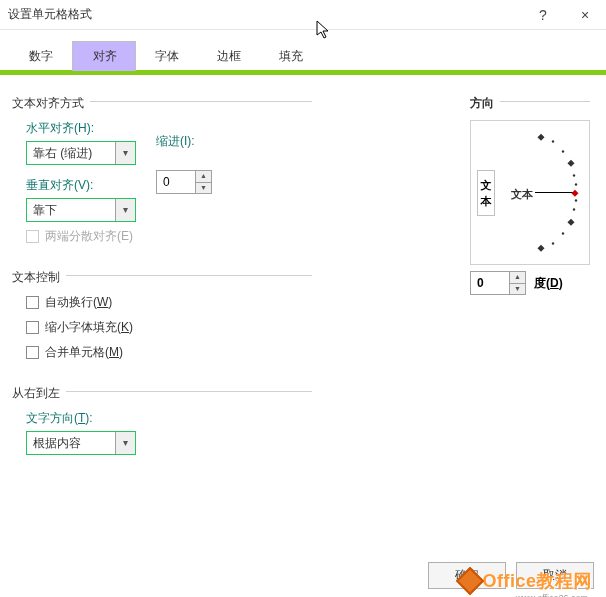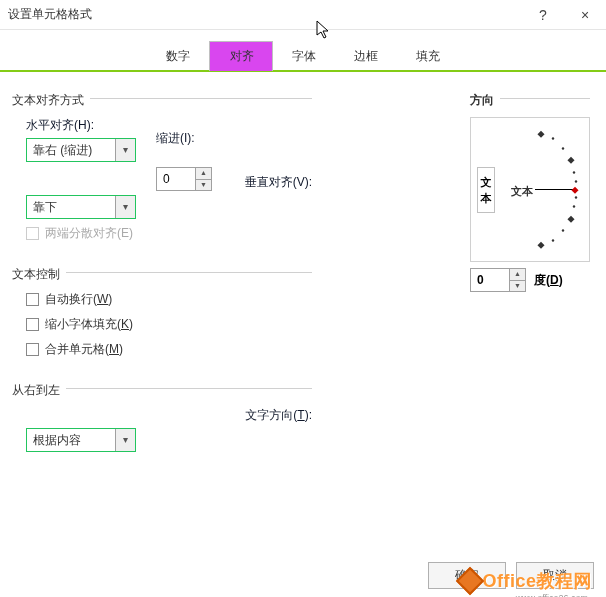--- a/index.html
+++ b/index.html
@@ -3,33 +3,33 @@
   <meta charset="utf-8">
   <style>
     * { box-sizing: border-box; margin: 0; padding: 0; font-family: "Microsoft YaHei", "SimSun", sans-serif; }
     body { background: #fff; width: 606px; height: 597px; overflow: hidden; position: relative; }
     
     .titlebar { height: 30px; display: flex; align-items: center; padding-left: 8px; border-bottom: 1px solid #e5e5e5; font-size: 12px; color: #333; }
     .titlebar-text { flex: 1; }
     .titlebar-help { width: 42px; text-align: center; font-size: 14px; color: #444; cursor: default; }
     .titlebar-close { width: 42px; text-align: center; font-size: 14px; color: #444; cursor: default; }
     
-    .tabs { display: flex; border-bottom: 2px solid #84cc16; padding: 10px 10px 0 10px; justify-content: center; }
+    .tabs { display: flex; border-bottom: 5px solid #84cc16; padding: 10px 10px 0 10px; }
     .tab { padding: 6px 18px; font-size: 12px; color: #333; border: 1px solid transparent; border-bottom: none; position: relative; top: 1px; cursor: default; }
-    .tab.active { border-color: #c0c0c0; background: #d946ef; padding-left: 20px; }
+    .tab.active { border-color: #c0c0c0; background: #c4b5fd; padding-left: 20px; }
     
     .content { padding: 12px 12px; position: relative; height: 500px; }
     
     .groupbox { position: relative; margin-top: 6px; }
     .group-label { font-size: 12px; color: #333; padding-right: 6px; background: #fff; position: relative; z-index: 1; display: inline-block; }
     .group-line { position: absolute; top: 8px; left: 0; right: 0; height: 1px; background: #d0d0d0; z-index: 0; }
     .group-body { padding: 8px 0 8px 14px; }
     
     .row { display: flex; align-items: center; margin-bottom: 6px; }
-    .field-label { font-size: 12px; color: #0f172a; margin-bottom: 4px; display: block; text-align: right; }
+    .field-label { font-size: 12px; color: #0f766e; margin-bottom: 4px; display: block; }
     .combo { display: flex; align-items: center; border: 1px solid #22c55e; height: 24px; width: 110px; background: #fff; }
     .combo span { flex: 1; padding: 0 6px; font-size: 12px; color: #333; }
     .combo .chev { width: 20px; text-align: center; border-left: 1px solid #a0a0a0; background: #efefef; font-size: 10px; color: #555; height: 100%; line-height: 22px; }
     
     .spinner { display: flex; align-items: center; border: 1px solid #a0a0a0; height: 24px; width: 56px; background: #fff; }
     .spinner span { flex: 1; padding: 0 6px; font-size: 12px; }
     .spinner .spins { display: flex; flex-direction: column; width: 16px; border-left: 1px solid #a0a0a0; height: 100%; }
     .spinner .spins div { flex: 1; font-size: 7px; text-align: center; background: #efefef; line-height: 10px; color: #555; }
     .spinner .spins div:first-child { border-bottom: 1px solid #a0a0a0; }
     

